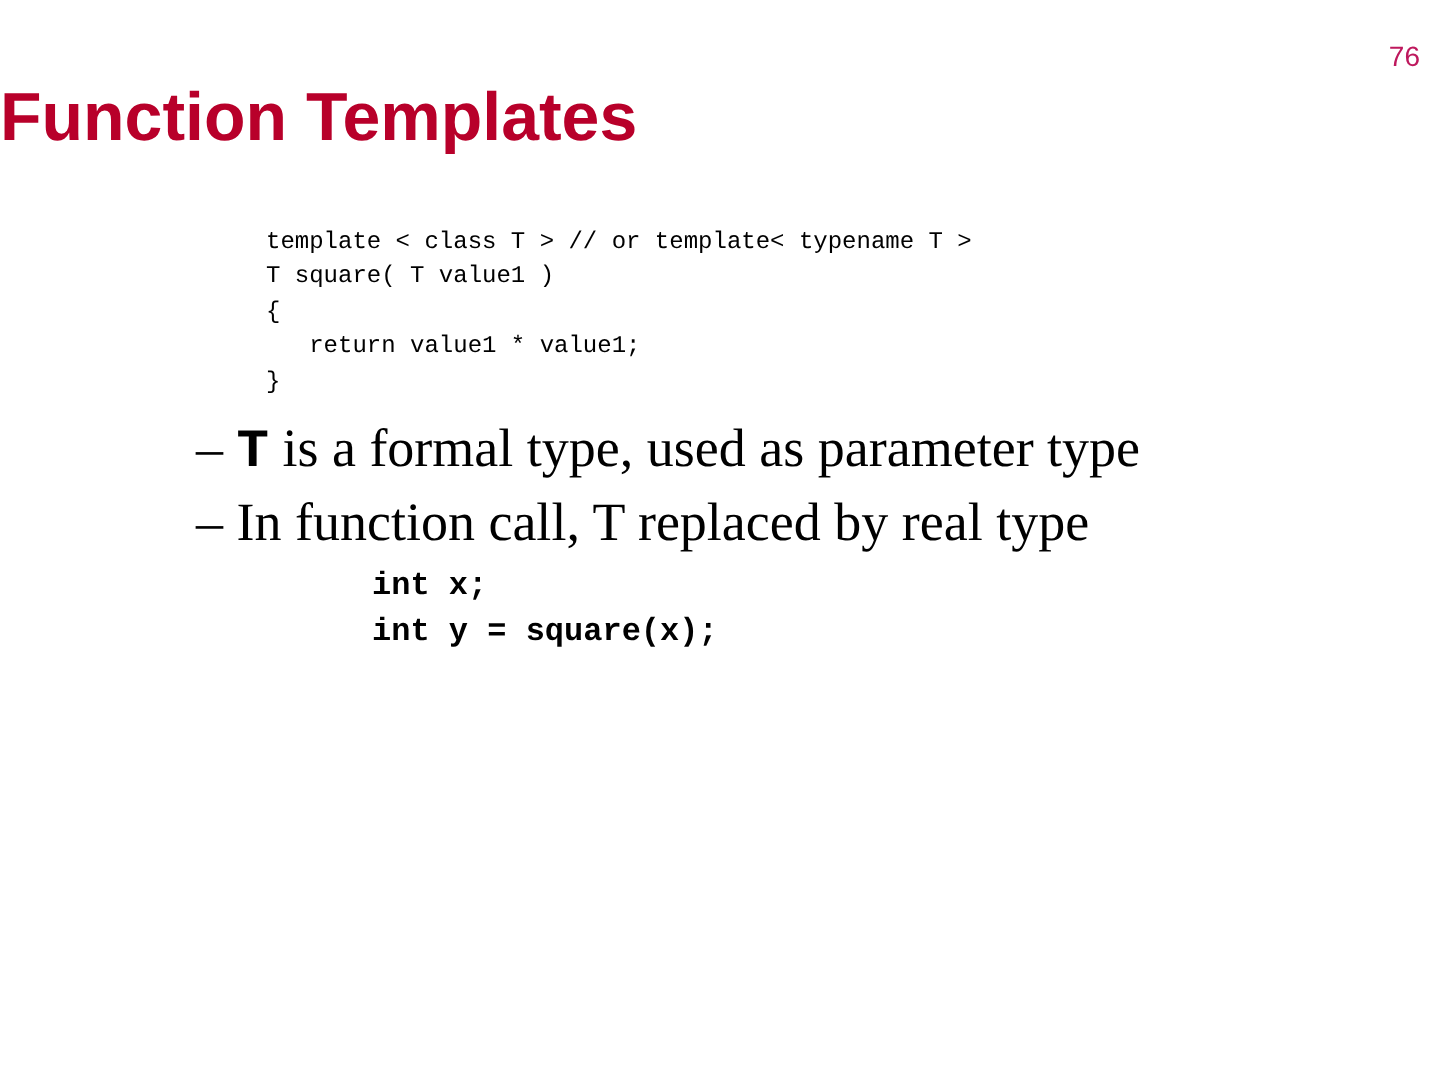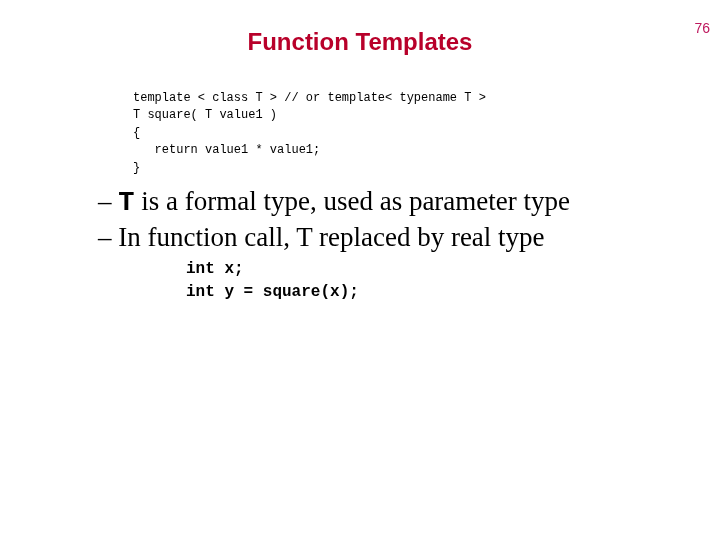--- a/index.html
+++ b/index.html
@@ -18,23 +18,22 @@
     right: 10px;
     font-family: Arial, Helvetica, sans-serif;
     font-size: 14px;
     color: #be185d;
     margin-top: 16px;
   }
   .title {
     font-family: Arial, Helvetica, sans-serif;
     font-weight: bold;
     color: #b8002a;
-    font-size: 24px;
-    text-align: center;
-    margin-top: 28px;
+    font-size: 34px;
+    margin-top: 40px;
   }
   .content {
     margin-top: 34px;
     margin-left: 58px;
     margin-right: 20px;
     font-size: 20px;
     line-height: 1.2;
   }
   .bullet-1 {
     font-size: 26px;

